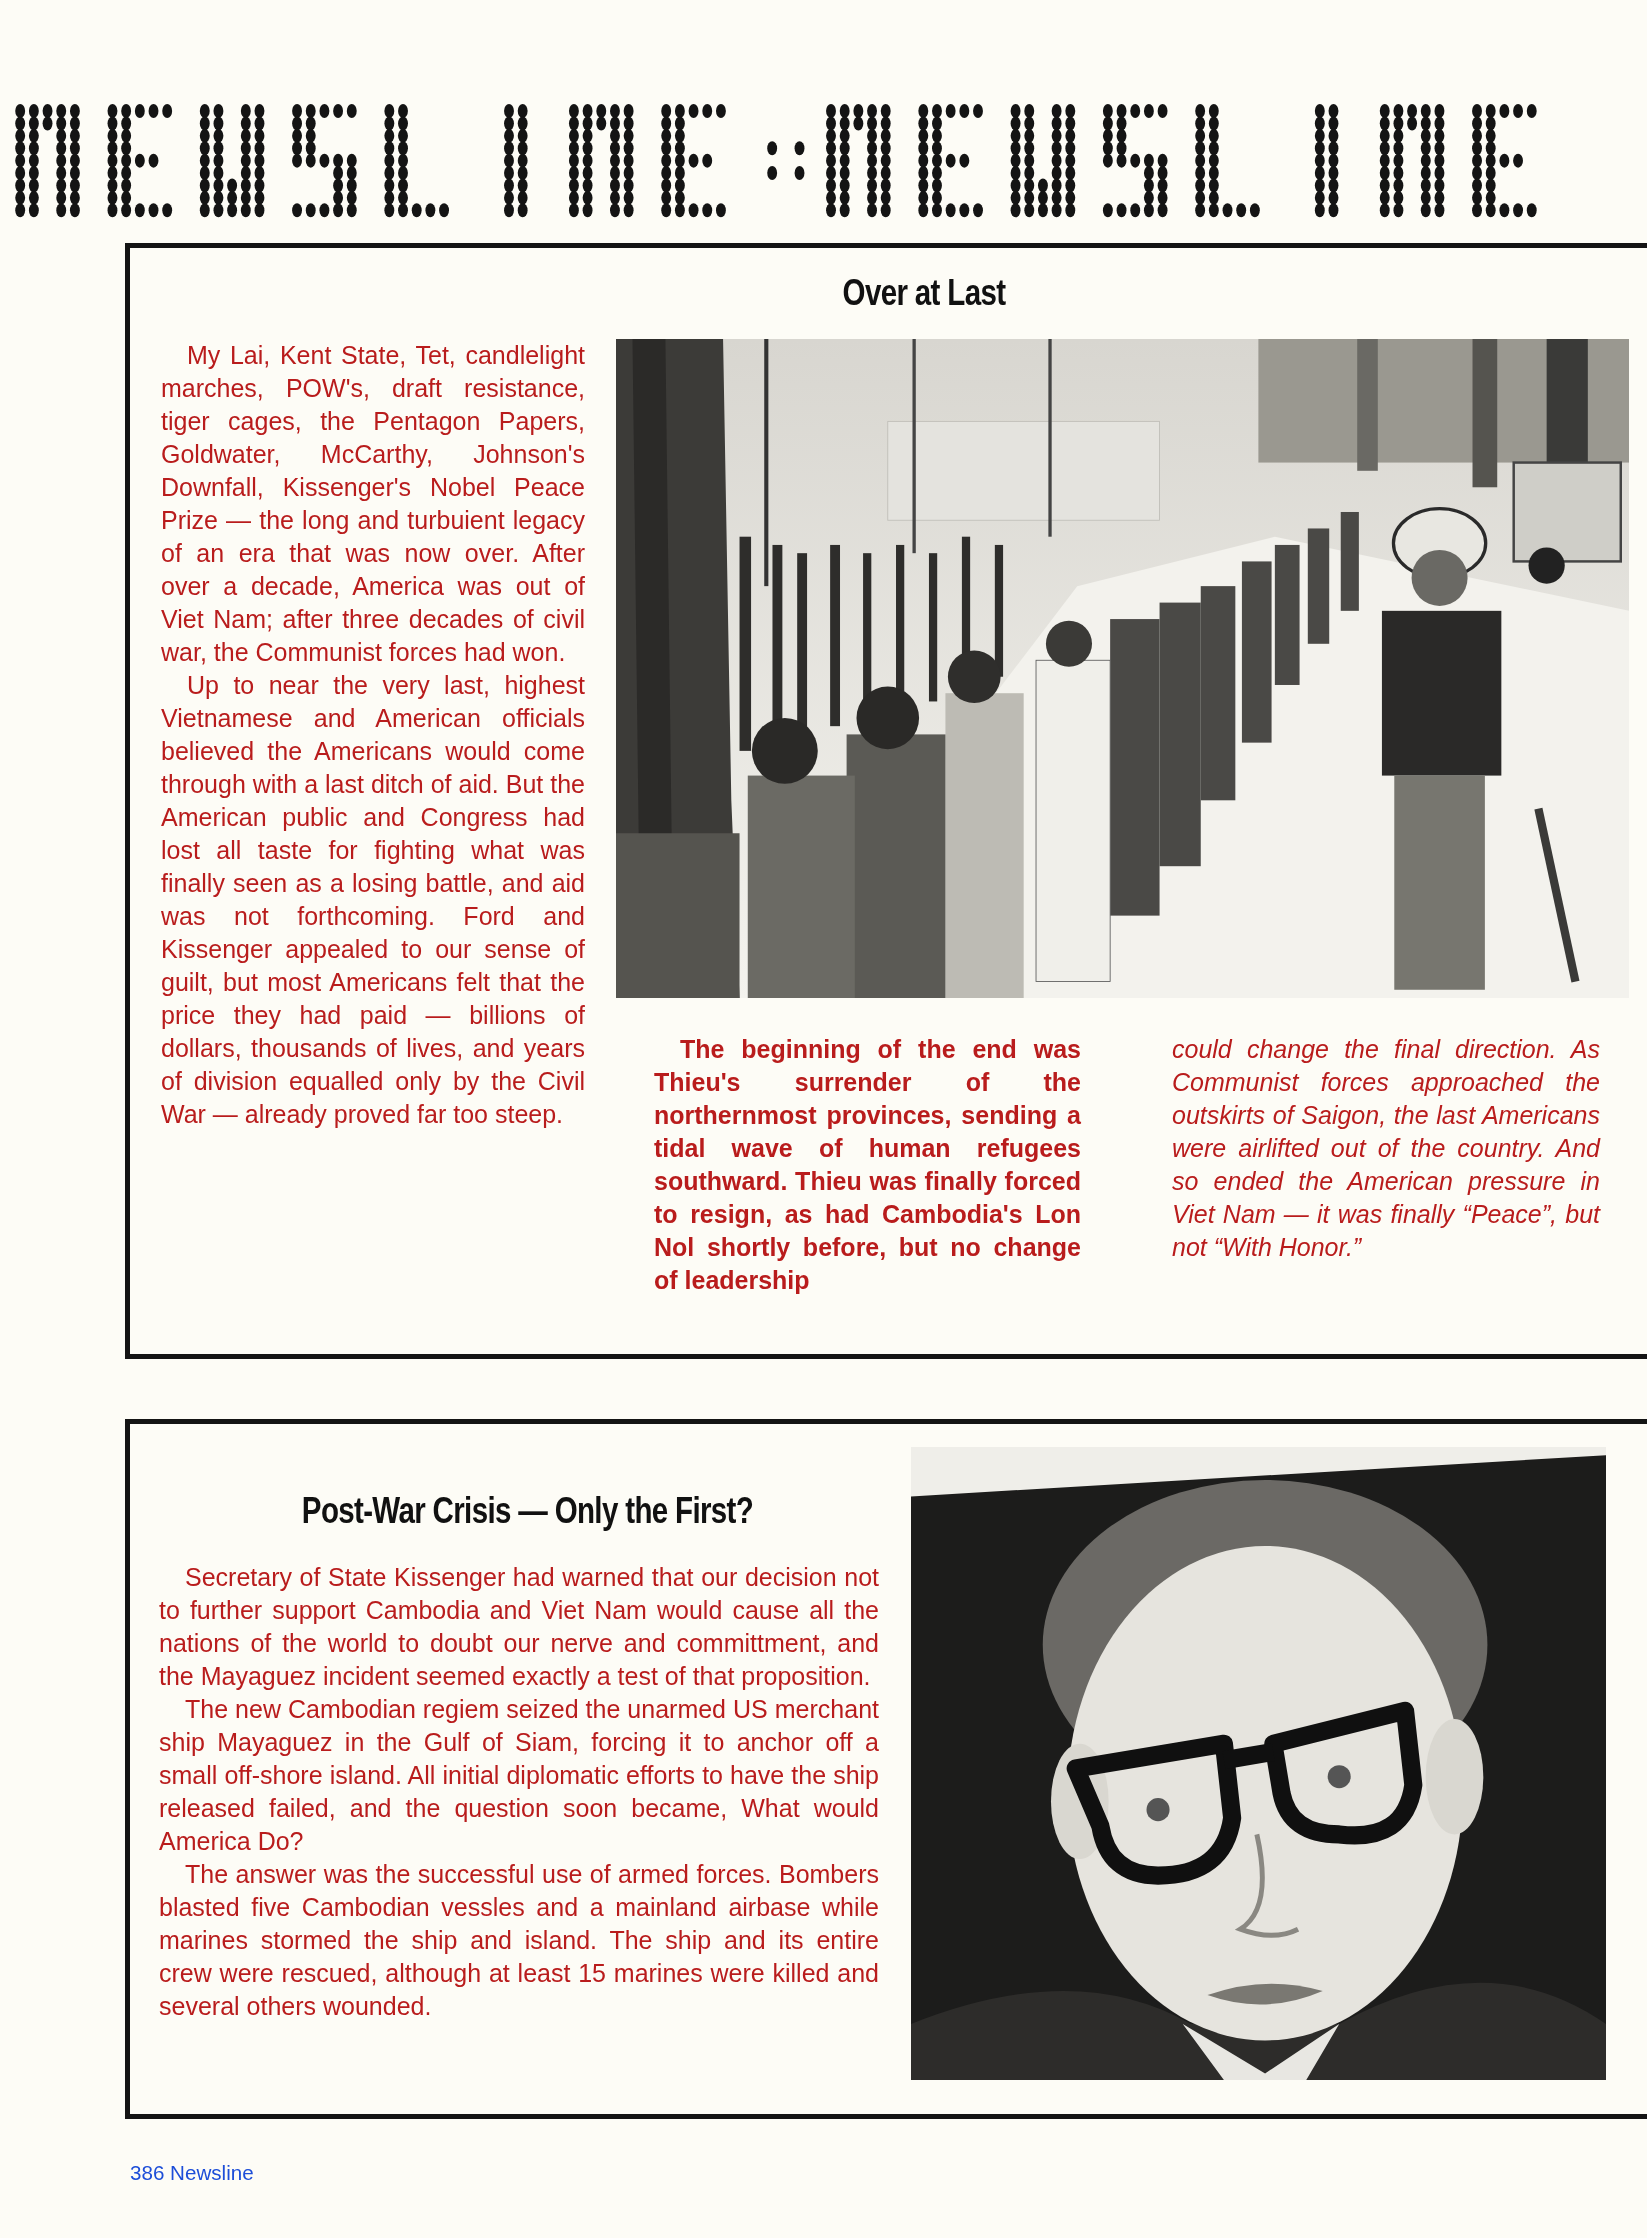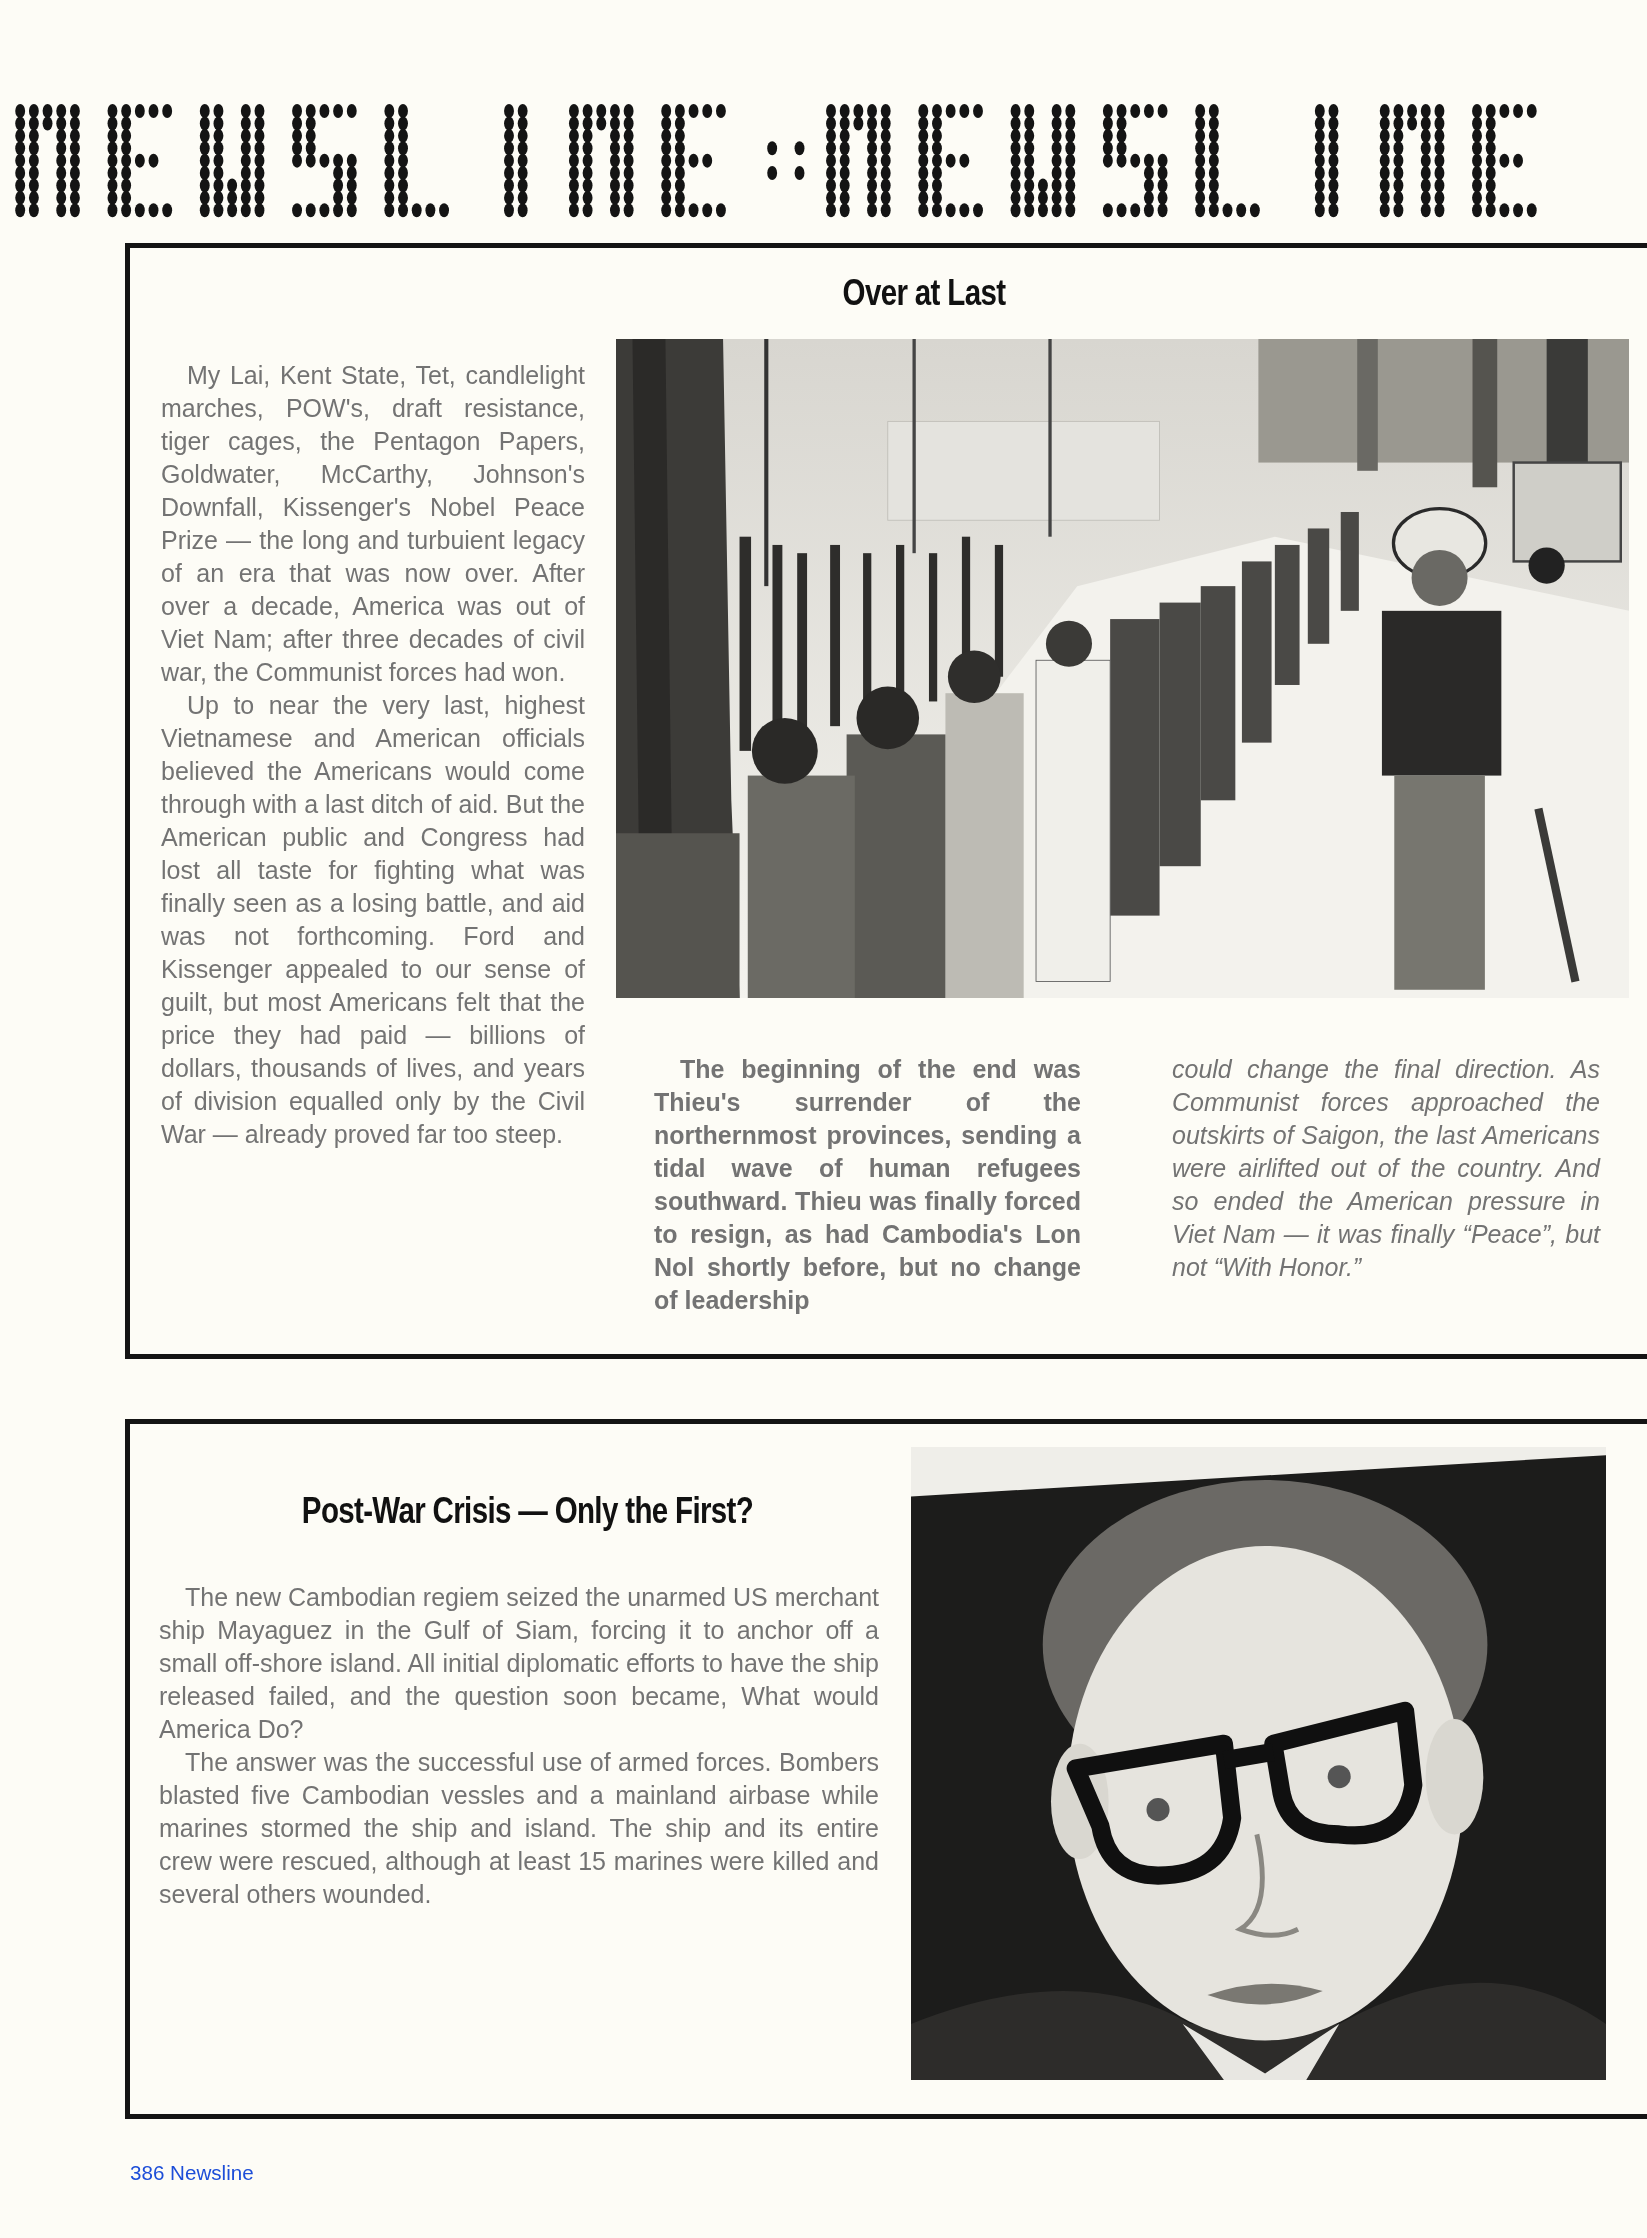--- a/index.html
+++ b/index.html
@@ -29,22 +29,21 @@
     font-weight: bold; color: #111; letter-spacing: -0.8px;
     transform: scaleX(0.82); transform-origin: center;
     white-space: nowrap; text-align: center;
   }
   .h-top { left: 677px; top: 272px; width: 494px; font-size: 36px; }
   .h-bottom { left: 165px; top: 1490px; width: 725px; font-size: 36px; }
 
   .col {
     position: absolute; font-family: "Liberation Sans", sans-serif;
     font-size: 25px; line-height: 33px; text-align: justify;
-    color: #737373;
-    margin-top: 20px;
+    color: #b91c1c;
   }
   .col p { margin: 0; text-indent: 26px; }
   .col p.cont { text-indent: 0; font-style: italic; }
   .col-a { left: 161px; top: 339px; width: 424px; }
   .col-b { left: 654px; top: 1033px; width: 427px; font-weight: bold; }
   .col-c { left: 1172px; top: 1033px; width: 428px; }
   .col-d {
     left: 159px; top: 1561px; width: 720px;
     font-size: 25px; line-height: 33px;
   }
@@ -665,20 +664,21 @@
   <p>The beginning of the end was Thieu's surrender of the northernmost provinces, sending a tidal wave of human refugees southward. Thieu was finally forced to resign, as had Cambodia's Lon Nol shortly before, but no change of leadership</p>
 </div>
 <div class="col col-c">
   <p class="cont">could change the final direction. As Communist forces approached the outskirts of Saigon, the last Americans were airlifted out of the country. And so ended the American pressure in Viet Nam — it was finally “Peace”, but not “With Honor.”</p>
 </div>
 
 <div class="box box-bottom"></div>
 <div class="headline h-bottom">Post-War Crisis — Only the First?</div>
 
 <div class="col col-d">
+  <p>Secretary of State Kissenger had warned that our decision not to further support Cambodia and Viet Nam would cause all the nations of the world to doubt our nerve and committment, and the Mayaguez incident seemed exactly a test of that proposition.</p>
   <p>The new Cambodian regiem seized the unarmed US merchant ship Mayaguez in the Gulf of Siam, forcing it to anchor off a small off-shore island. All initial diplomatic efforts to have the ship released failed, and the question soon became, What would America Do?</p>
   <p>The answer was the successful use of armed forces. Bombers blasted five Cambodian vessles and a mainland airbase while marines stormed the ship and island. The ship and its entire crew were rescued, although at least 15 marines were killed and several others wounded.</p>
 </div>
 
 <div class="photo photo-portrait" title="Close-up portrait of Secretary of State Kissenger wearing thick dark-rimmed glasses">
   <svg viewBox="0 0 844 768" preserveAspectRatio="none">
     <rect width="844" height="768" fill="#1c1c1b"></rect>
     <polygon points="0,0 844,0 844,10 0,60" fill="#efeee9"></polygon>
 
     <path d="M0,700 Q200,620 340,700 L520,700 Q700,600 844,700 L844,768 L0,768 Z" fill="#2d2c2a"></path>

